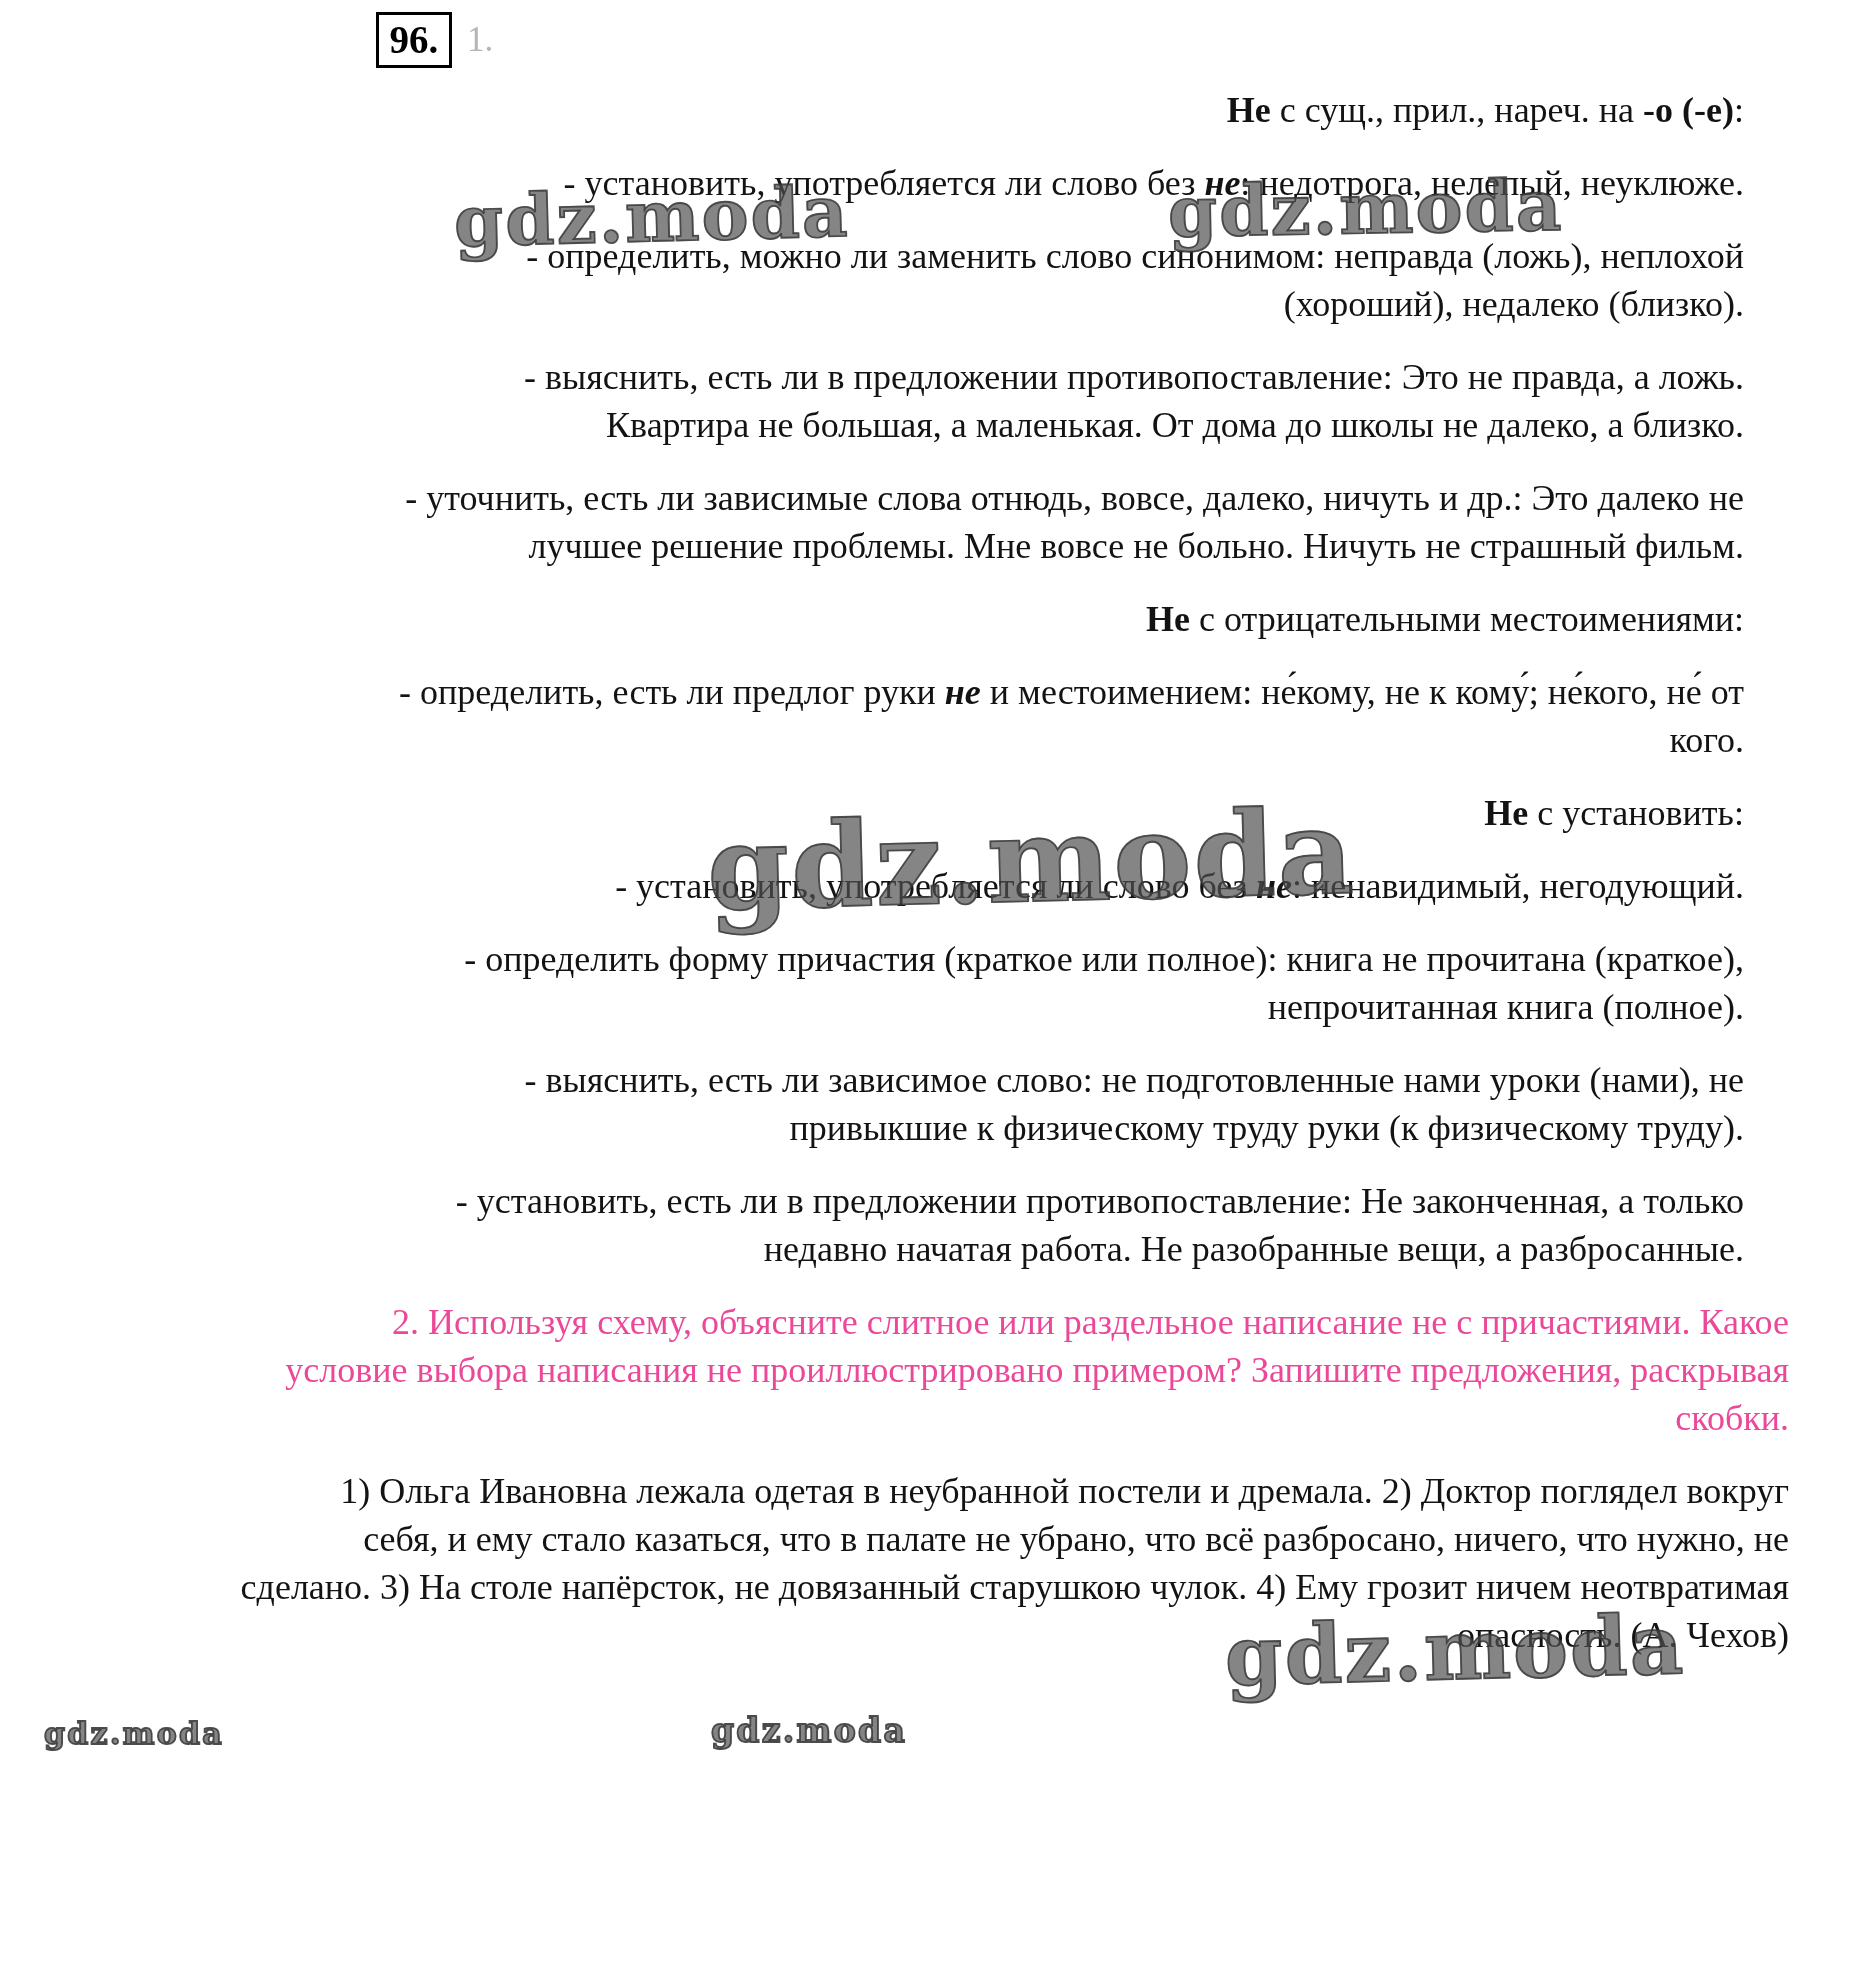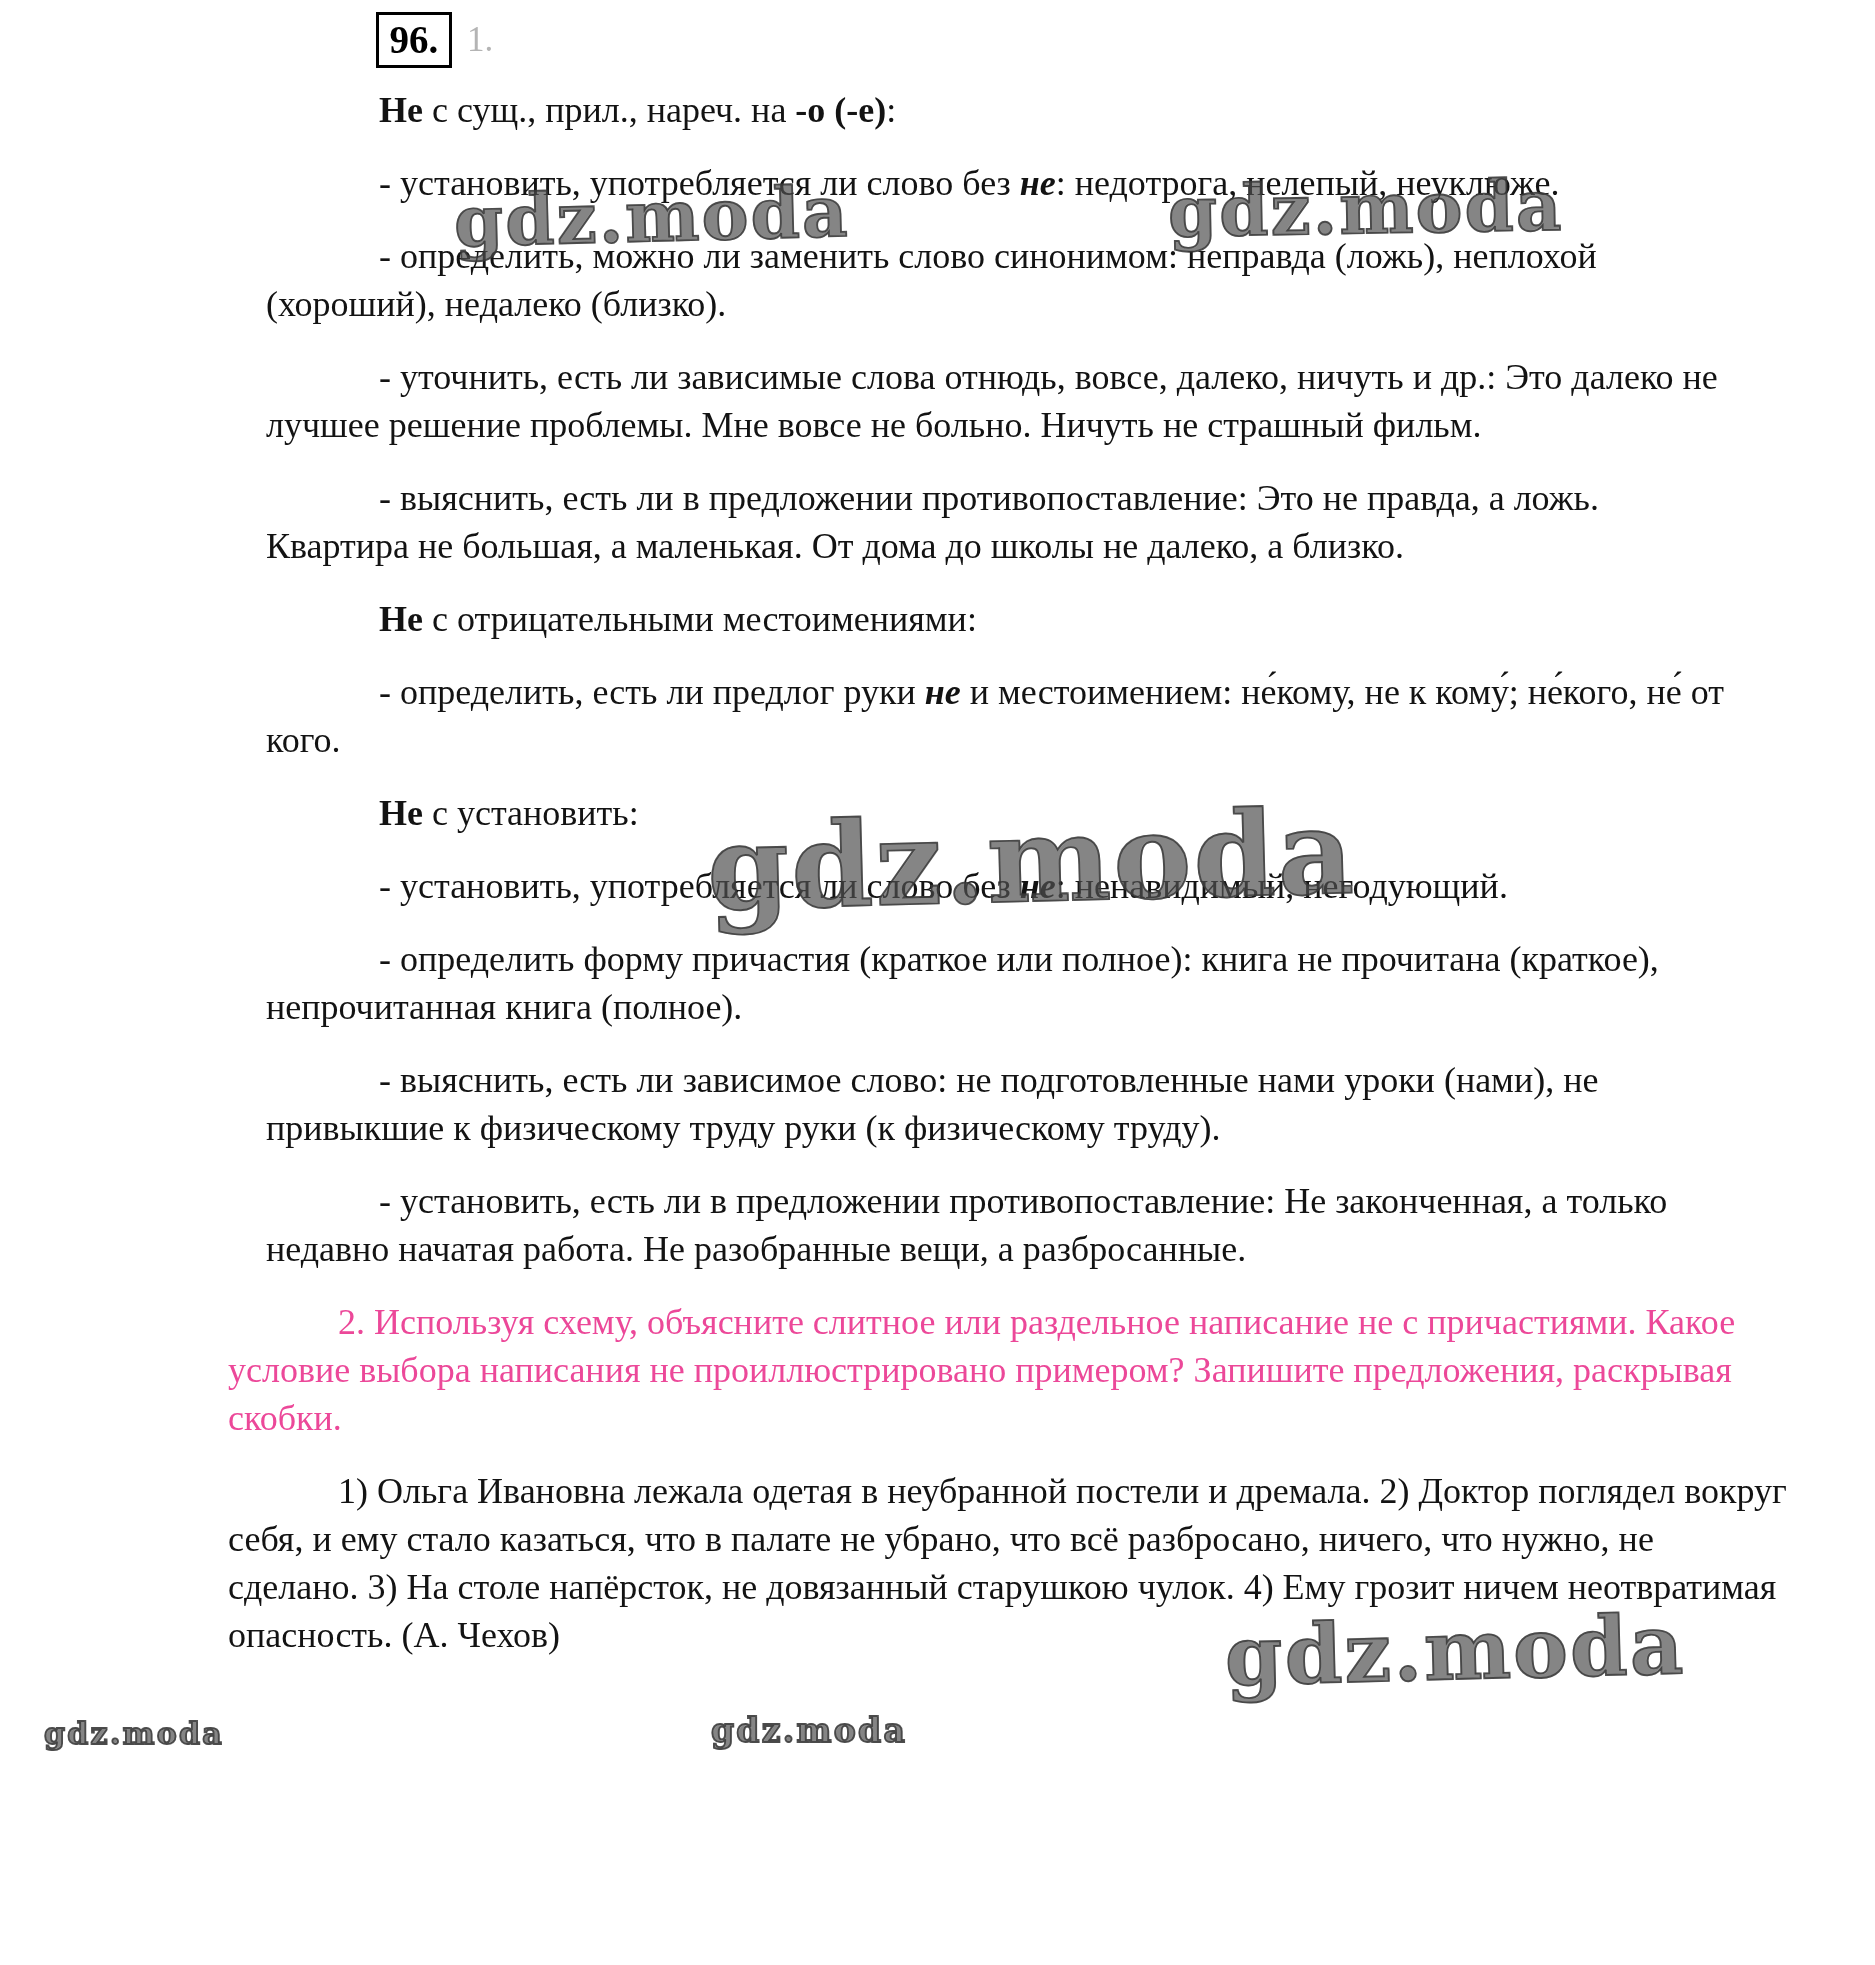--- a/index.html
+++ b/index.html
@@ -10,21 +10,21 @@
     font-size:36px;line-height:48px;color:#131313;
     position:relative;overflow:hidden;
   }
   .doc{padding:12px 132px 0 266px;position:relative;z-index:1;}
   .hdr{display:flex;align-items:center;gap:15px;margin:0 0 18px 110px;}
   .num-box{
     border:3.8px solid #000;padding:0 10.6px;
     font-weight:bold;font-size:39px;line-height:50px;color:#000;
   }
   .part-num{color:#b4b4b4;font-size:35px;}
-  .para{margin:0 0 25px 0;text-indent:113px;text-align:left;}
+  .para{margin:0 0 25px 0;text-indent:113px;text-align:right;}
   .para.shift{margin-left:-38px;margin-right:-45px;text-indent:110px;}
   .para.gray{color:#ec4899;margin-top:9px;}
   .b{font-weight:bold;}
   .i{}
   .bi{font-weight:bold;font-style:italic;}
   .wm{
     position:absolute;
     font-family:"DejaVu Serif", serif;
     font-weight:700;
     white-space:nowrap;
@@ -41,22 +41,22 @@
 
 <div class="doc">
   <div class="hdr">
     <span class="num-box">96.</span>
     <span class="part-num">1.</span>
   </div>
   <div id="doc-body">
       <p class="para"><span class="b">Не</span><span> с сущ., прил., нареч. на </span><span class="b">-о (-е)</span><span>:</span></p>
       <p class="para"><span>- установить, употребляется ли слово без </span><span class="bi">не</span><span>: </span><span class="i">недотрога, нелепый, неуклюже</span><span>.</span></p>
       <p class="para"><span>- определить, можно ли заменить слово синонимом: </span><span class="i">неправда (ложь), неплохой (хороший), недалеко (близко)</span><span>.</span></p>
+      <p class="para"><span>- выяснить, есть ли в предложении противопоставление: </span><span class="i">Это не правда, а ложь. Квартира не большая, а маленькая. От дома до школы не далеко, а близко</span><span>.</span></p>
       <p class="para"><span>- уточнить, есть ли зависимые слова </span><span class="i">отнюдь, вовсе, далеко, ничуть</span><span> и др.: </span><span class="i">Это далеко не лучшее решение проблемы. Мне вовсе не больно. Ничуть не страшный фильм</span><span>.</span></p>
-      <p class="para"><span>- выяснить, есть ли в предложении противопоставление: </span><span class="i">Это не правда, а ложь. Квартира не большая, а маленькая. От дома до школы не далеко, а близко</span><span>.</span></p>
       <p class="para"><span class="b">Не</span><span> с отрицательными местоимениями:</span></p>
       <p class="para"><span>- определить, есть ли предлог руки </span><span class="bi">не</span><span> и местоимением: не́кому, не к кому́; не́кого, не́ от кого.</span></p>
       <p class="para"><span class="b">Не</span><span> с установить:</span></p>
       <p class="para"><span>- установить, употребляется ли слово без </span><span class="bi">не</span><span>: </span><span class="i">ненавидимый, негодующий</span><span>.</span></p>
       <p class="para"><span>- определить форму причастия (краткое или полное): </span><span class="i">книга не прочитана (краткое), непрочитанная книга (полное)</span><span>.</span></p>
       <p class="para"><span>- выяснить, есть ли зависимое слово: </span><span class="i">не подготовленные нами уроки (нами), не привыкшие к физическому труду руки (к физическому труду)</span><span>.</span></p>
       <p class="para"><span>- установить, есть ли в предложении противопоставление: </span><span class="i">Не законченная, а только недавно начатая работа. Не разобранные вещи, а разбросанные</span><span>.</span></p>
       <p class="para gray shift"><span>2. Используя схему, объясните слитное или раздельное написание не с причастиями. Какое условие выбора написания не проиллюстрировано примером? Запишите предложения, раскрывая скобки.</span></p>
       <p class="para shift"><span>1) Ольга Ивановна лежала одетая в неубранной постели и дремала. 2) Доктор поглядел вокруг себя, и ему стало казаться, что в палате не убрано, что всё разбросано, ничего, что нужно, не сделано. 3) На столе напёрсток, не довязанный старушкою чулок. 4) Ему грозит ничем неотвратимая опасность. (А. Чехов)</span></p>
     </div>

